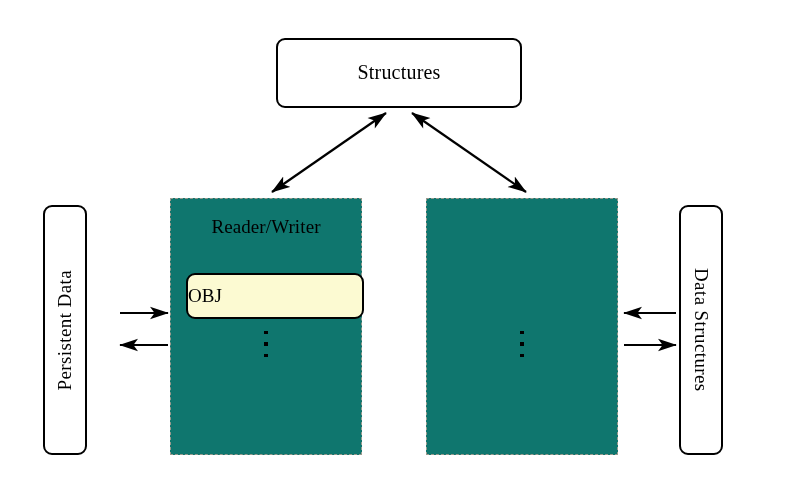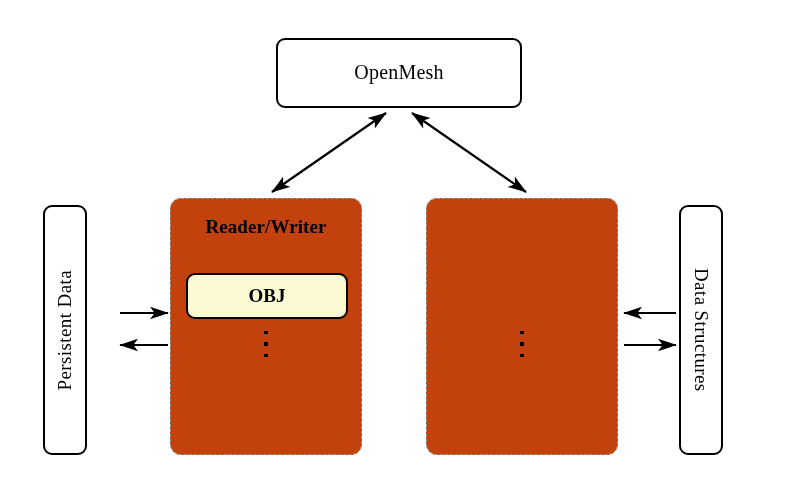--- a/index.html
+++ b/index.html
@@ -72,26 +72,25 @@
   .vtext-down {
     writing-mode: vertical-rl;
     white-space: nowrap;
   }
 
   
   .panel {
     position: absolute;
     box-sizing: border-box;
     border: 1.6px dashed #9a9a8e;
-    border-radius: 11px;
-    background: #c2410c;
+    border-radius: 0;
+    background: #0f766e;
     top: 198px;
     height: 257px;
     width: 192px;
-    font-weight: bold;
   }
   .panel-left  { left: 170px; }
   .panel-right { left: 426px; }
 
   .panel-title {
     position: absolute;
     left: 0;
     right: 0;
     top: 17px;
     text-align: center;
@@ -99,30 +98,30 @@
     letter-spacing: .1px;
     white-space: nowrap;
   }
 
   
   .item {
     position: absolute;
     box-sizing: border-box;
     display: flex;
     align-items: center;
-    justify-content: center;
+    justify-content: flex-start;
     text-align: center;
     border: 2.6px solid #000;
     border-radius: 9px;
     background: #fcfad2;
     font-size: 19px;
     line-height: 1.16;
     white-space: pre-line;
     left: 15px;
-    width: 162px;
+    width: 178px;
   }
   .item-top    { top: 74px;  height: 46px; }
   .item-bottom { top: 180px; height: 58px; }
 
   .vdots {
     position: absolute;
     left: 0;
     right: 0;
     top: 132px;
     text-align: center;
@@ -160,21 +159,21 @@
   <line x1="120" y1="313" x2="168" y2="313" stroke="#000" stroke-width="2.2" marker-end="url(#ah)"></line>
 
   <line x1="168" y1="345" x2="120" y2="345" stroke="#000" stroke-width="2.2" marker-end="url(#ah)"></line>
 
   <line x1="676" y1="313" x2="624" y2="313" stroke="#000" stroke-width="2.2" marker-end="url(#ah)"></line>
 
   <line x1="624" y1="345" x2="676" y2="345" stroke="#000" stroke-width="2.2" marker-end="url(#ah)"></line>
 </svg>
 
 <div class="node node-io">
-  <span>OpenMesh</span>
+  <span>Structures</span>
 </div>
 
 <div class="node node-side node-persistent">
   <span class="vtext-up">Persistent Data</span>
 </div>
 
 <div class="node node-side node-structures">
   <span class="vtext-down">Data Structures</span>
 </div>
 

